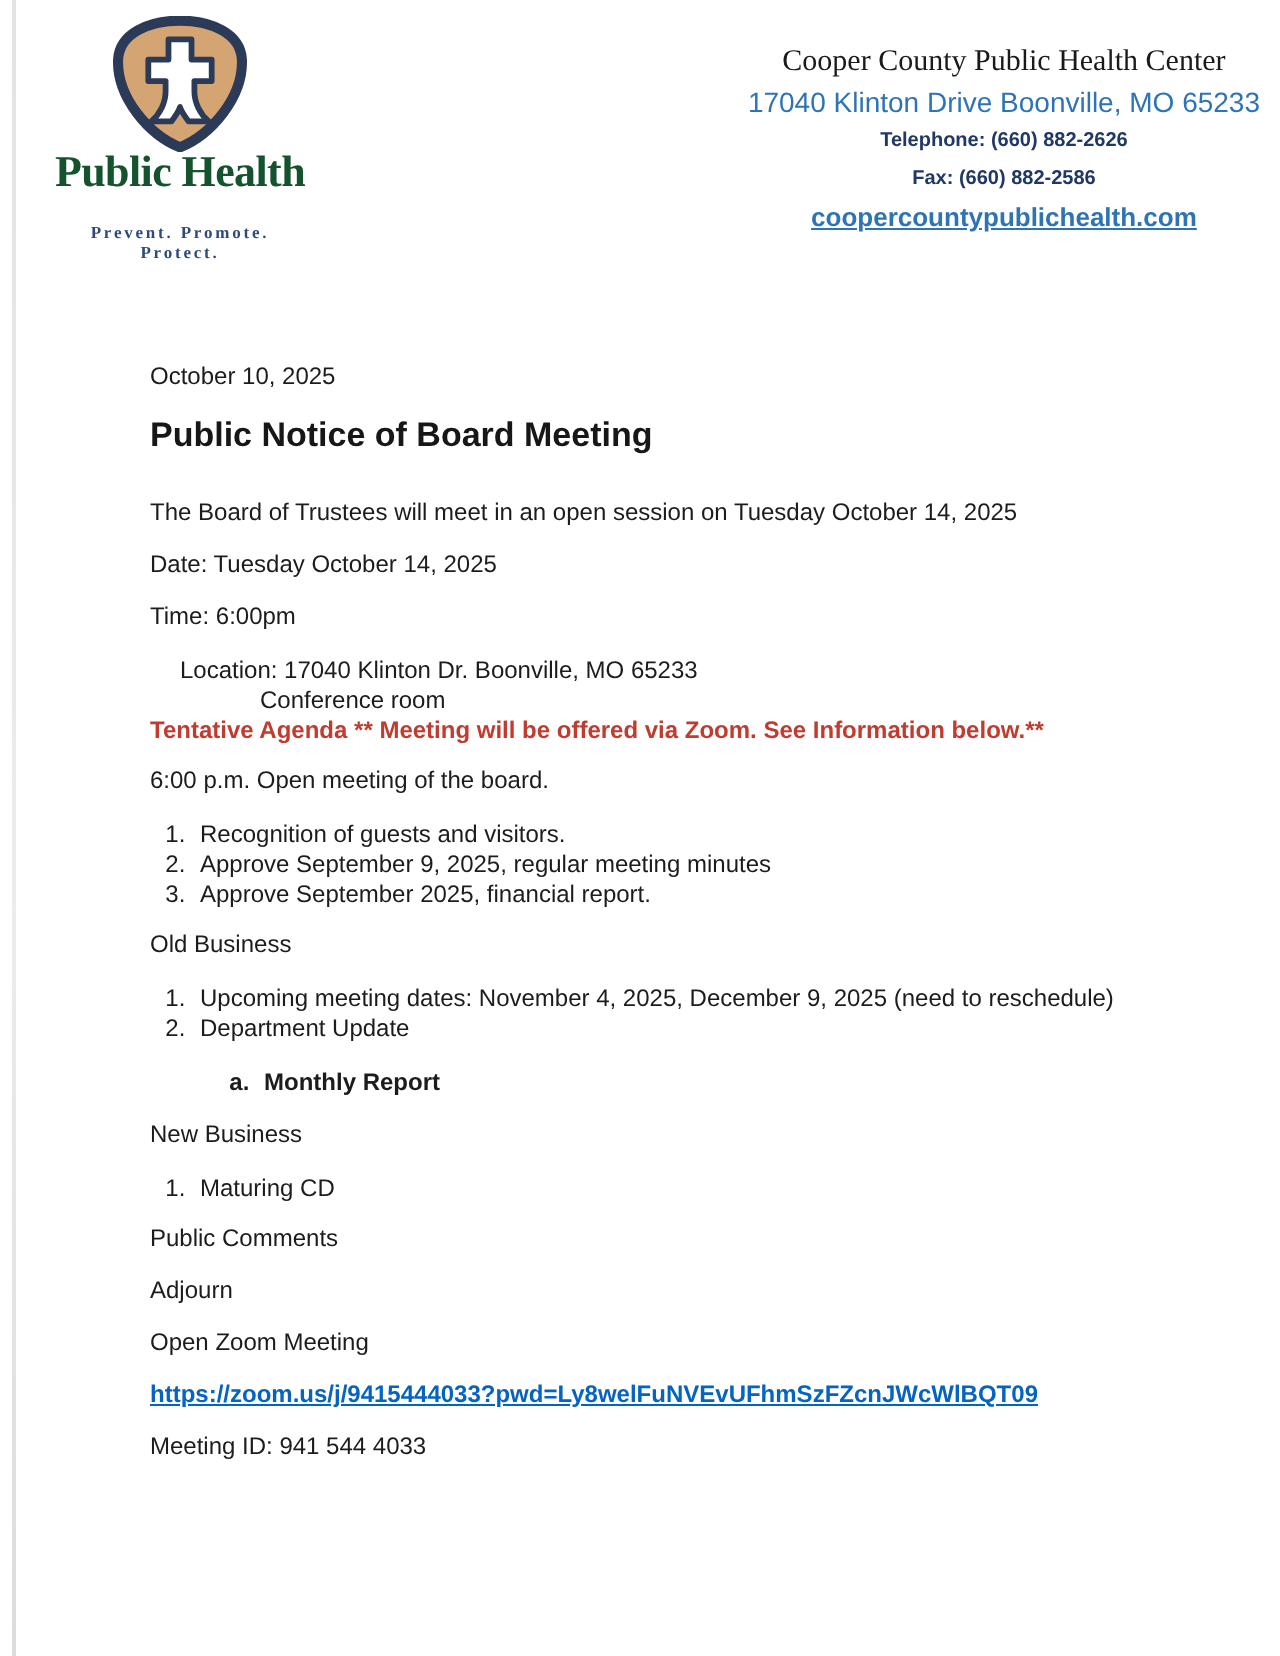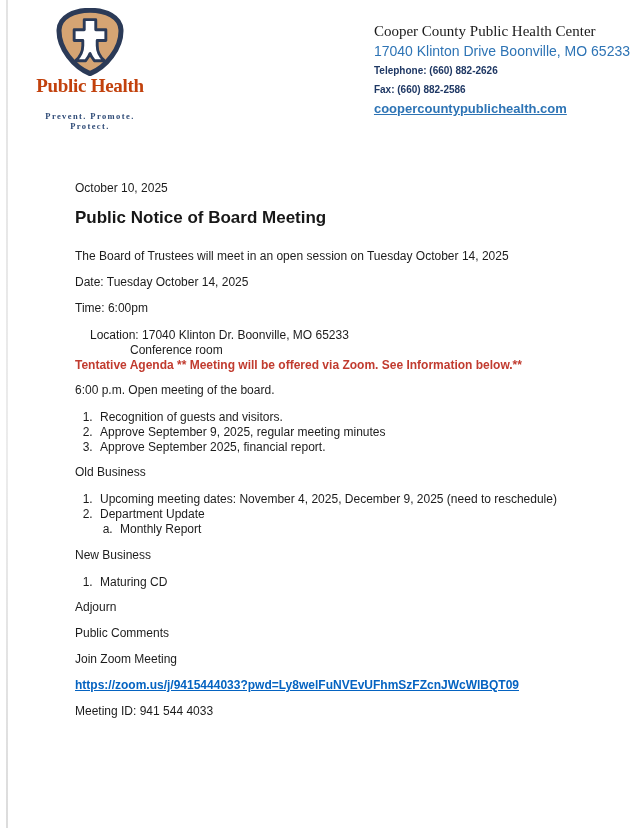--- a/index.html
+++ b/index.html
@@ -37,39 +37,39 @@
   .logo-shield {
     display: block;
     margin: 0 auto;
     width: 72px;
     height: 68px;
   }
   .logo-title {
     margin-top: 1px;
     font-family: "Liberation Serif", serif;
     font-weight: bold;
-    font-size: 19px;
+    font-size: 22px;
     letter-spacing: -0.3px;
-    color: #c2410c;
+    color: #14532d;
     line-height: 18px;
   }
   .logo-tagline {
     margin-top: 16px;
     font-family: "Liberation Serif", serif;
     font-weight: bold;
     font-size: 8.5px;
     letter-spacing: 1.4px;
     color: #2e4a76;
   }
 
   .contact-block {
     position: absolute;
     top: 22px;
     right: 10px;
-    text-align: left;
+    text-align: center;
   }
   .contact-org {
     font-family: "Liberation Serif", serif;
     font-size: 15px;
     color: #1a1a1a;
     line-height: 19px;
   }
   .contact-address {
     font-size: 14px;
     color: #2e74b5;
@@ -119,24 +119,25 @@
     margin: 0 0 12px 0;
   }
   ol.num-list {
     margin: 0 0 11px 0;
     padding-left: 21px;
     line-height: 15px;
     list-style: decimal;
   }
   ol.num-list li { padding-left: 4px; }
   ol.alpha-list {
-    margin: 0;
+    margin: 12px;
     padding-left: 41px;
     line-height: 15px;
     list-style: lower-alpha;
+    font-weight: bold;
   }
   ol.alpha-list li { padding-left: 4px; }
   .zoom-link {
     display: inline-block;
     color: #0563c1;
     text-decoration: underline;
     font-weight: 600;
     cursor: pointer;
   }
   .gap-sm { margin-bottom: 12px !important; }
@@ -196,21 +197,21 @@
     <ol class="alpha-list gap-sm">
       <li>Monthly Report</li>
     </ol>
 
     <p>New Business</p>
 
     <ol class="num-list">
       <li>Maturing CD</li>
     </ol>
 
+    <p>Public Comments</p>
     <p>Adjourn</p>
-    <p>Public Comments</p>
-    <p>Join Zoom Meeting</p>
+    <p>Open Zoom Meeting</p>
 
     <p><a class="zoom-link">https://zoom.us/j/9415444033?pwd=Ly8welFuNVEvUFhmSzFZcnJWcWlBQT09</a></p>
 
     <p>Meeting ID: 941 544 4033</p>
   </div>
 </div>
 
 </body></html>

